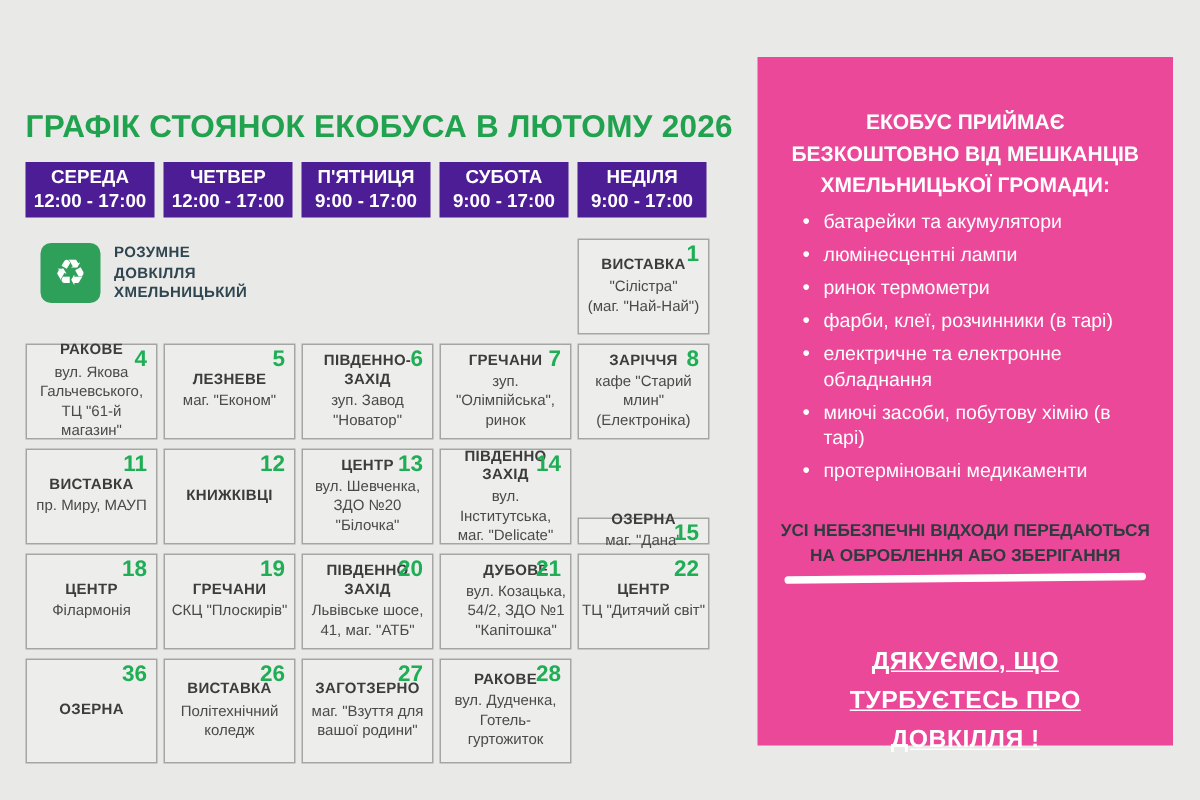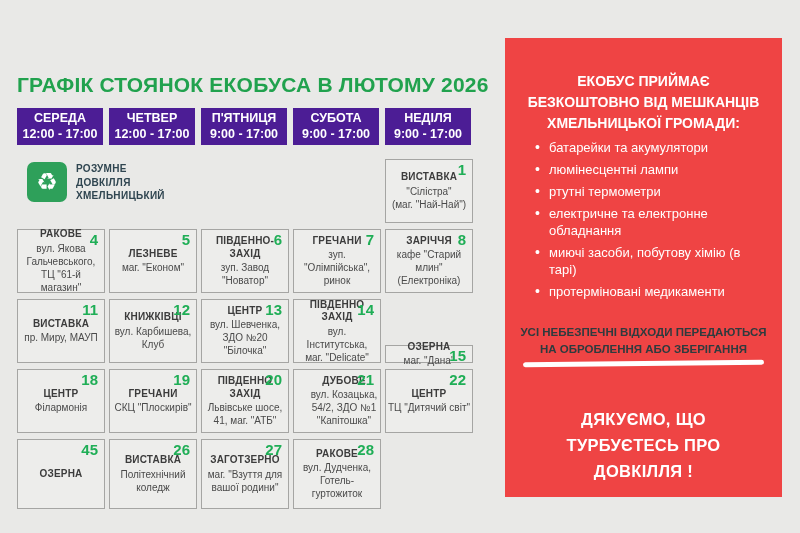--- a/index.html
+++ b/index.html
@@ -47,42 +47,42 @@
   .cell-name {
     font-weight:bold; font-size:10px; color:#3C3C3C; white-space:pre-line;
     line-height:1.25; letter-spacing:0.2px;
   }
   .cell-details {
     font-size:10px; color:#4A4A4A; white-space:pre-line; line-height:1.3; margin-top:1px;
   }
   
   .panel {
     position:absolute; left:505px; top:38px; width:277px; height:459px;
-    background:#ef4444; color:#fff; box-sizing:border-box;
+    background:#ec4899; color:#fff; box-sizing:border-box;
   }
   .panel-heading {
     margin:33px 18px 0; text-align:center; font-weight:bold; font-size:14px;
     line-height:1.5; white-space:pre-line;
   }
   .panel-list { list-style:none; margin:5px 0 0; padding:0 12px 0 30px; }
   .panel-list li {
     position:relative; font-size:13px; line-height:17px; margin-bottom:5px; padding-left:14px;
   }
   .panel-list li::before { content:"\2022"; position:absolute; left:0; top:0; font-size:14px; }
   .panel-notice {
     margin:24px 12px 0; text-align:center; font-weight:bold; font-size:11.5px;
     line-height:1.5; color:#2E3B3E;
   }
   .brush-underline {
     height:5px; background:#fff; margin:2px 18px 0;
     border-radius:3px / 60%; transform:rotate(-0.6deg);
   }
   .panel-thanks {
     margin:40px 20px 0; text-align:center; font-weight:bold; font-size:16.5px;
-    line-height:1.6; white-space:pre-line; letter-spacing:0.3px;
+    line-height:1.6; white-space:pre-line; letter-spacing:0.3px;text-decoration:underline;
   }
 </style>
 </head>
 <body>
 
 <div class="left">
 
   <h1 class="page-title">ГРАФІК СТОЯНОК ЕКОБУСА В ЛЮТОМУ 2026</h1>
 
   <div class="day-row">
@@ -172,22 +172,20 @@
         <div class="cell-date">11</div>
         <div class="cell-body">
           <div class="cell-name">ВИСТАВКА</div>
           <div class="cell-details">пр. Миру, МАУП</div>
         </div>
       </div>
       <div class="cal-cell" style="grid-area: 3 / 2;">
         <div class="cell-date">12</div>
         <div class="cell-body">
           <div class="cell-name">КНИЖКІВЦІ</div>
-          <div class="cell-details">вул. Карбишева,
-Клуб</div>
         </div>
       </div>
       <div class="cal-cell" style="grid-area: 3 / 3;">
         <div class="cell-date">13</div>
         <div class="cell-body">
           <div class="cell-name">ЦЕНТР</div>
           <div class="cell-details">вул. Шевченка,
 ЗДО №20
 "Білочка"</div>
         </div>
@@ -241,21 +239,21 @@
         </div>
       </div>
       <div class="cal-cell" style="grid-area: 4 / 5;">
         <div class="cell-date">22</div>
         <div class="cell-body">
           <div class="cell-name">ЦЕНТР</div>
           <div class="cell-details">ТЦ "Дитячий світ"</div>
         </div>
       </div>
       <div class="cal-cell" style="grid-area: 5 / 1;">
-        <div class="cell-date">45</div>
+        <div class="cell-date">36</div>
         <div class="cell-body">
           <div class="cell-name">ОЗЕРНА</div>
         </div>
       </div>
       <div class="cal-cell" style="grid-area: 5 / 2;">
         <div class="cell-date">26</div>
         <div class="cell-body">
           <div class="cell-name">ВИСТАВКА</div>
           <div class="cell-details">Політехнічний
 коледж</div>
@@ -283,21 +281,22 @@
 </div>
 
 <div class="panel">
   <div class="panel-heading">ЕКОБУС ПРИЙМАЄ
 БЕЗКОШТОВНО ВІД МЕШКАНЦІВ
 ХМЕЛЬНИЦЬКОЇ ГРОМАДИ:</div>
   <ul class="panel-list">
 
   <li>батарейки та акумулятори</li>
       <li>люмінесцентні лампи</li>
-      <li>ртутні термометри</li>
+      <li>ринок термометри</li>
+      <li>фарби, клеї, розчинники (в тарі)</li>
       <li>електричне та електронне обладнання</li>
       <li>миючі засоби, побутову хімію (в тарі)</li>
       <li>протерміновані медикаменти</li>
     </ul>
   <div class="panel-notice">УСІ НЕБЕЗПЕЧНІ ВІДХОДИ ПЕРЕДАЮТЬСЯ НА ОБРОБЛЕННЯ АБО ЗБЕРІГАННЯ</div>
   <div class="brush-underline"></div>
   <div class="panel-thanks">ДЯКУЄМО, ЩО
 ТУРБУЄТЕСЬ ПРО
 ДОВКІЛЛЯ !</div>
 </div>

